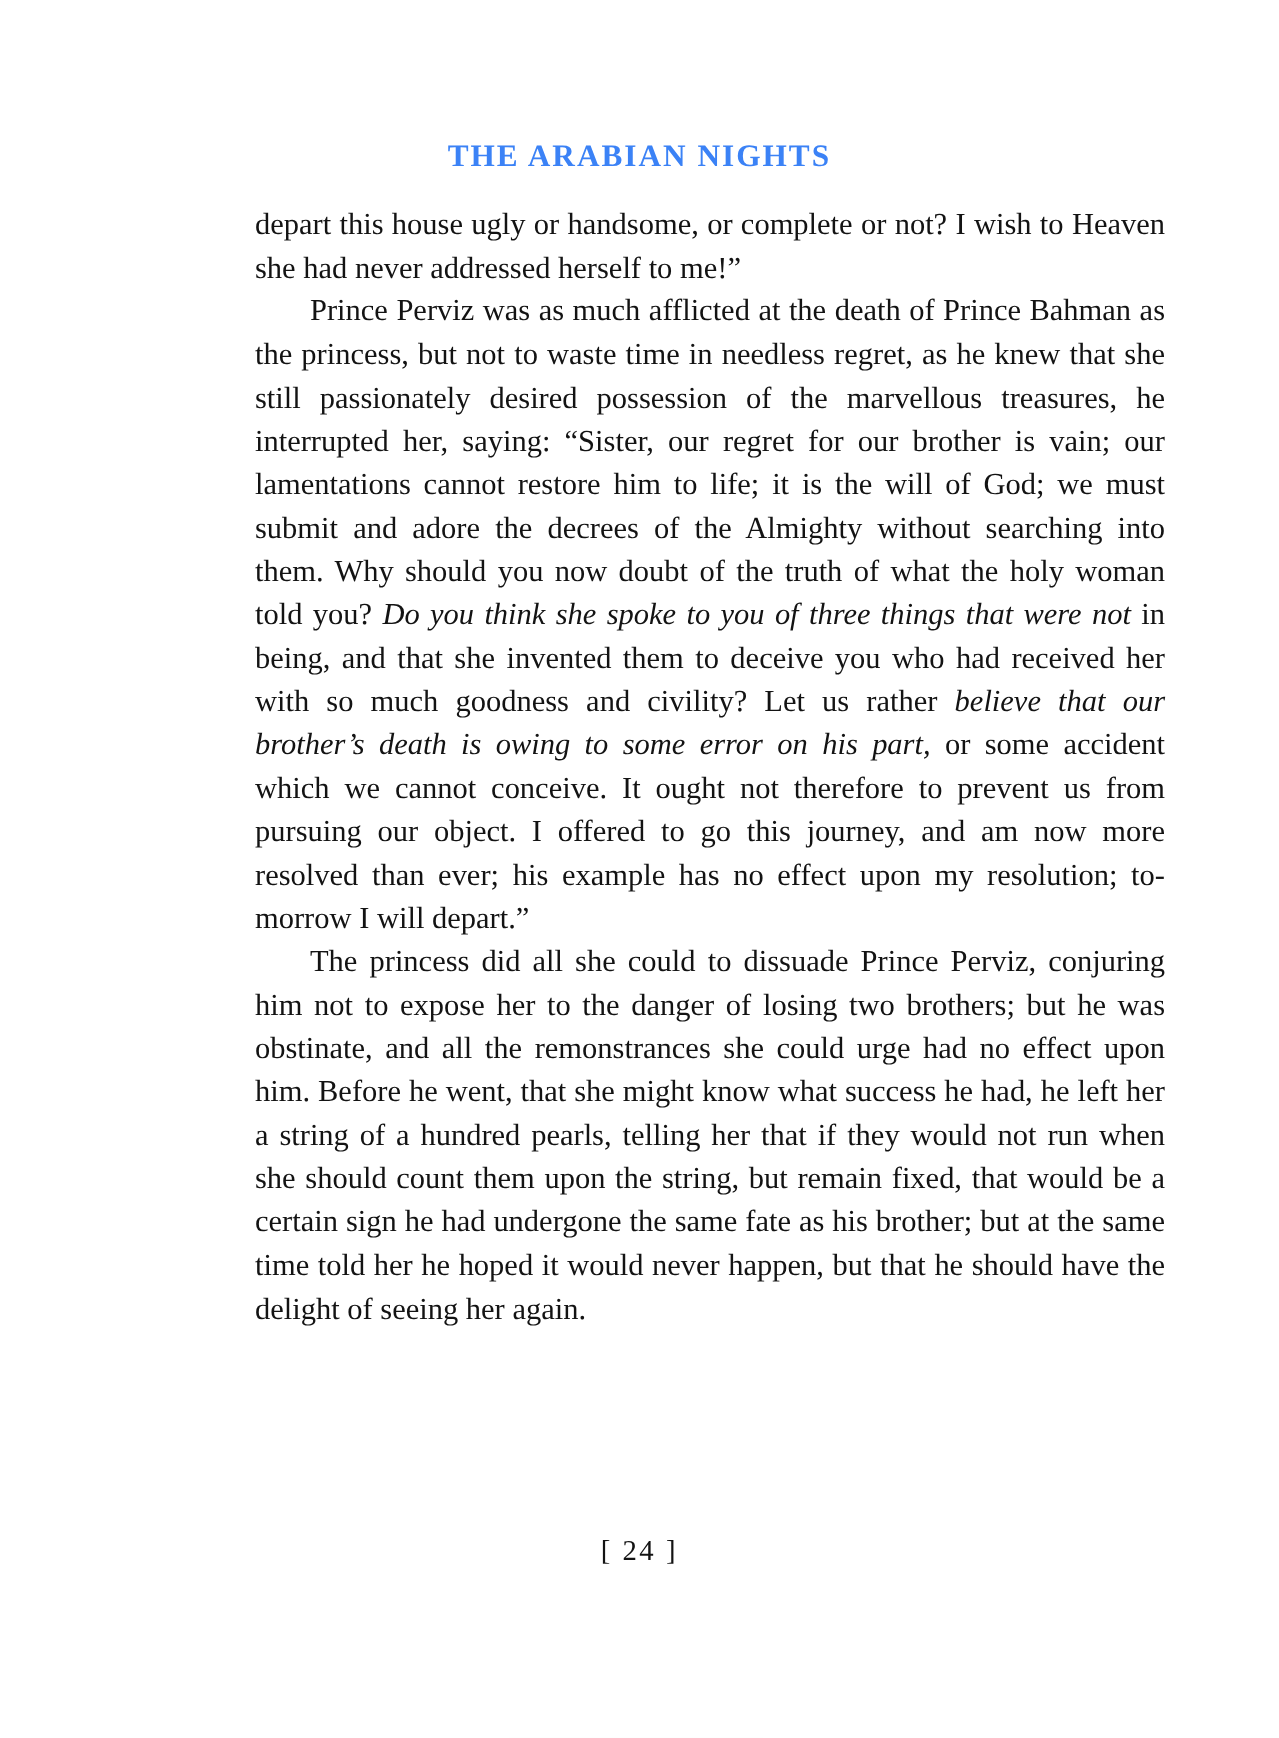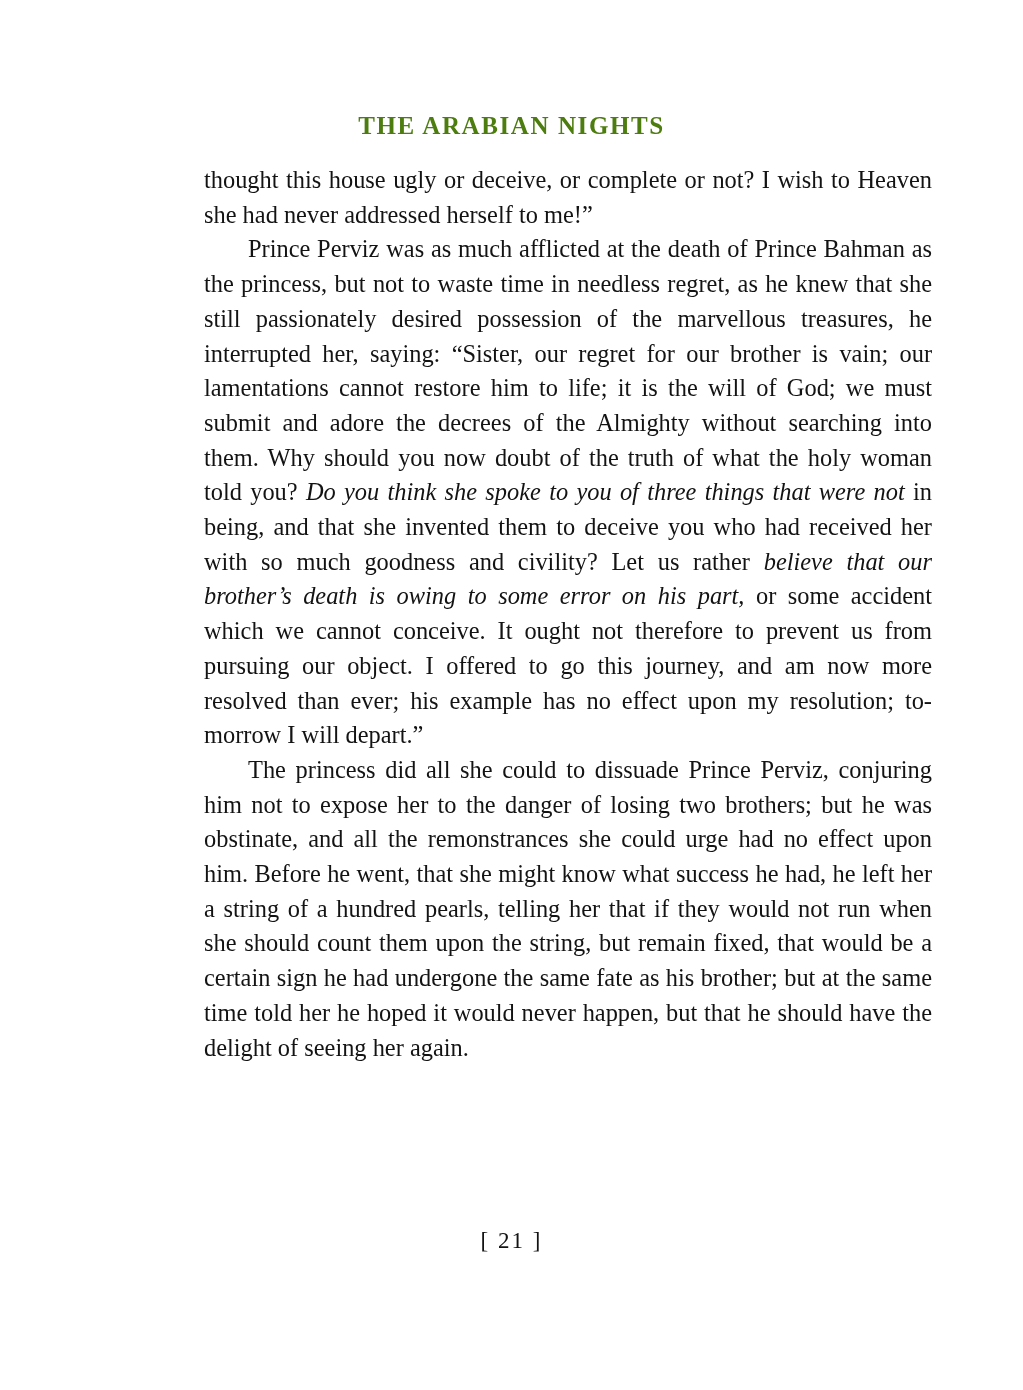--- a/index.html
+++ b/index.html
@@ -31,21 +31,21 @@
   .running-head {
     position: absolute;
     left: 0;
     right: 0;
     top: 112px;
     text-align: center;
     font-size: 25px;
     letter-spacing: 1.6px;
     font-weight: 700;
     font-family: "Liberation Serif", serif;
-    color: #4d7c0f;
+    color: #3b82f6;
   }
   .body-text {
     position: absolute;
     left: 204px;
     top: 163px;
     width: 728px;
     font-size: 24.4px;
     line-height: 34.7px;
     text-align: justify;
     text-justify: inter-word;
@@ -74,21 +74,21 @@
 </style>
 </head>
 <body>
 
 <div class="page">
   <div class="page-inner">
 
     <div class="running-head">THE ARABIAN NIGHTS</div>
 
     <div class="body-text" id="body-text">
-        <p class=""><span>thought this house ugly or deceive, or complete or not?  I wish to Heaven she had never addressed herself to me!”</span></p>
+        <p class=""><span>depart this house ugly or handsome, or complete or not?  I wish to Heaven she had never addressed herself to me!”</span></p>
         <p class="indent"><span>Prince Perviz was as much afflicted at the death of Prince Bahman as the princess, but not to waste time in needless regret, as he knew that she still passionately desired possession of the marvellous treasures, he interrupted her, saying: “Sister, our regret for our brother is vain; our lamentations cannot restore him to life; it is the will of God; we must submit and adore the decrees of the Almighty without searching into them.  Why should you now doubt of the truth of what the holy woman told you?  </span><span class="ital">Do you think she spoke to you of three things that were not</span><span> in being, and that she invented them to deceive you who had received her with so much goodness and civility?  Let us rather </span><span class="ital">believe that our brother’s death is owing to some error on his part,</span><span> or some accident which we cannot conceive.  It ought not therefore to prevent us from pursuing our object.  I offered to go this journey, and am now more resolved than ever; his example has no effect upon my resolution; to-morrow I will depart.”</span></p>
         <p class="indent"><span>The princess did all she could to dissuade Prince Perviz, conjuring him not to expose her to the danger of losing two brothers; but he was obstinate, and all the remonstrances she could urge had no effect upon him.  Before he went, that she might know what success he had, he left her a string of a hundred pearls, telling her that if they would not run when she should count them upon the string, but remain fixed, that would be a certain sign he had undergone the same fate as his brother; but at the same time told her he hoped it would never happen, but that he should have the delight of seeing her again.</span></p>
       </div>
 
-    <div class="folio">[ 21 ]</div>
+    <div class="folio">[ 24 ]</div>
 
   </div>
 </div>
 
 </body></html>

